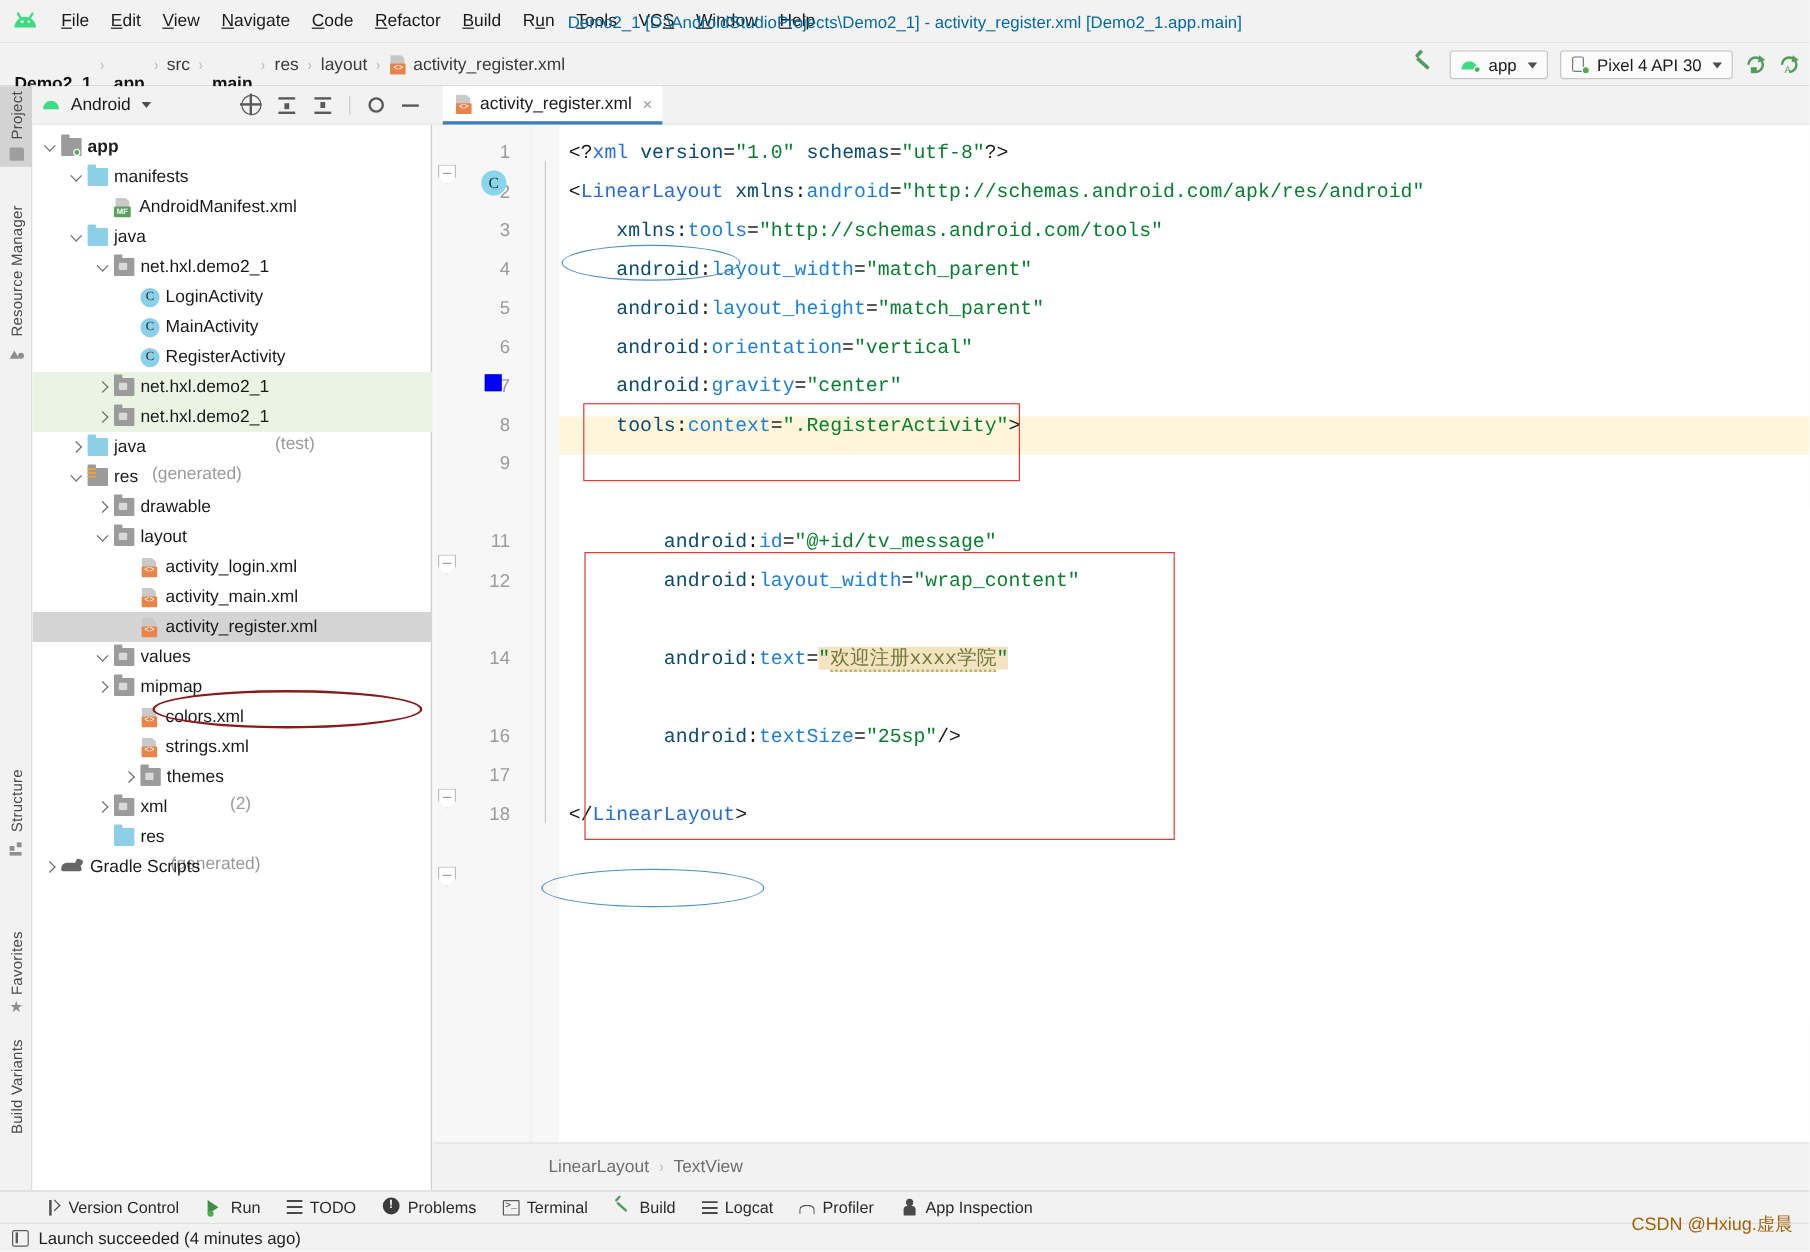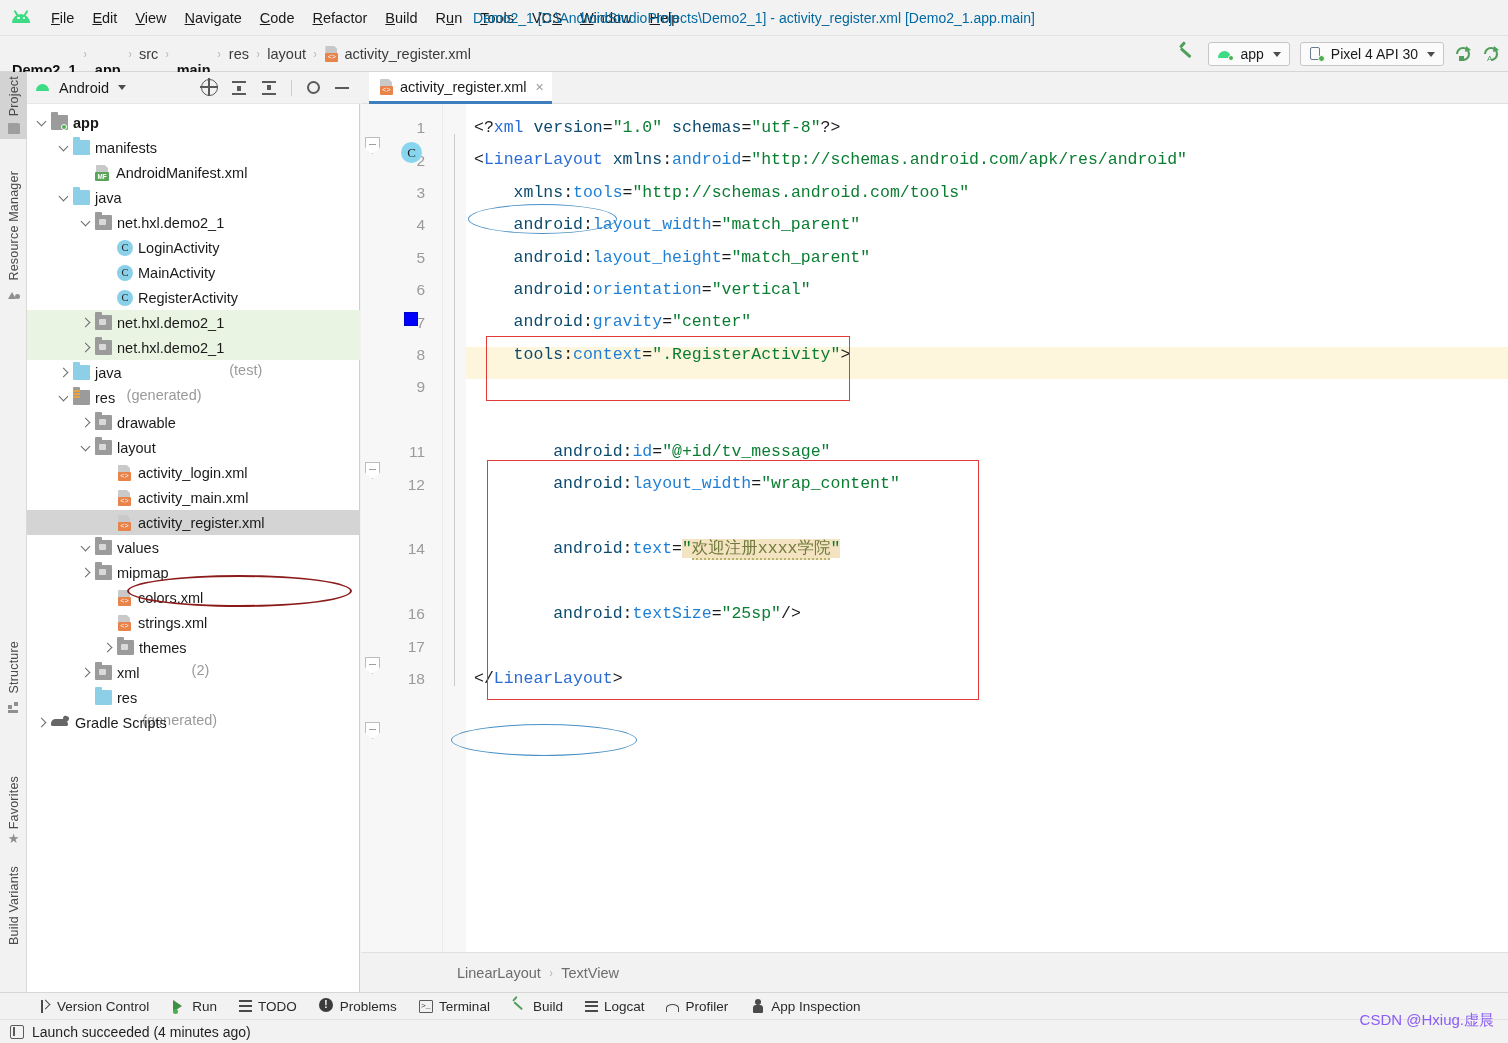--- a/index.html
+++ b/index.html
@@ -488,21 +488,21 @@
     width: 14px; height: 14px; border: 1.5px solid #5a5a5a; border-radius: 2px;
     position: relative; flex: 0 0 auto;
   }
   .status-ico::after {
     content: ""; position: absolute; left: 2px; top: 1px;
     width: 1.5px; height: 9px; background: #5a5a5a;
   }
   .status-text { font-size: 14px; color: #1f1f1f; white-space: nowrap; }
   .watermark {
     position: absolute; right: 14px; top: 1011px;
-    font-size: 15px; color: #8b5cf6; white-space: nowrap;
+    font-size: 15px; color: #a16207; white-space: nowrap;
   }
 </style>
 </head>
 <body>
 
 <div id="app">
 
   <div class="menubar">
     <div class="android-logo">
       <div class="antL"></div>

